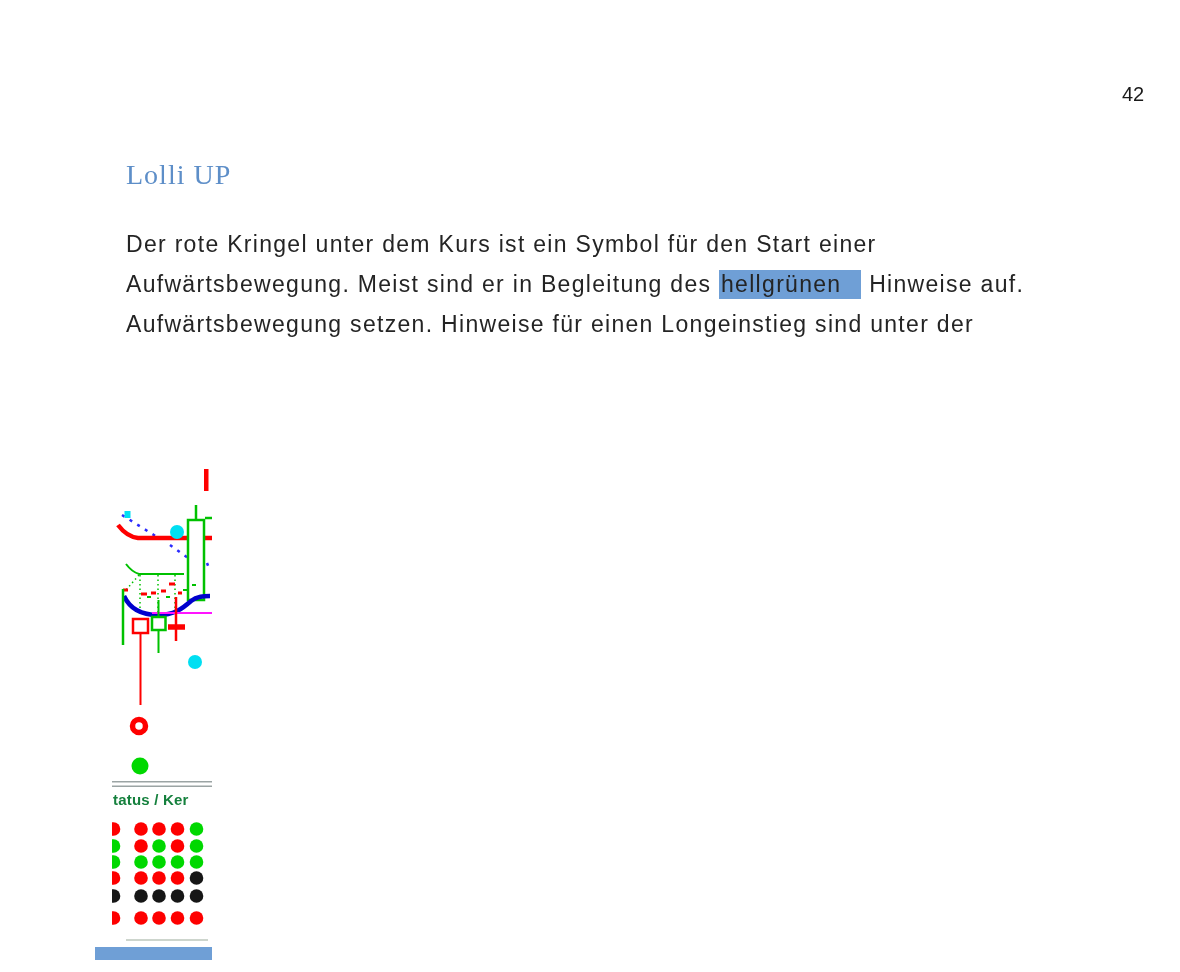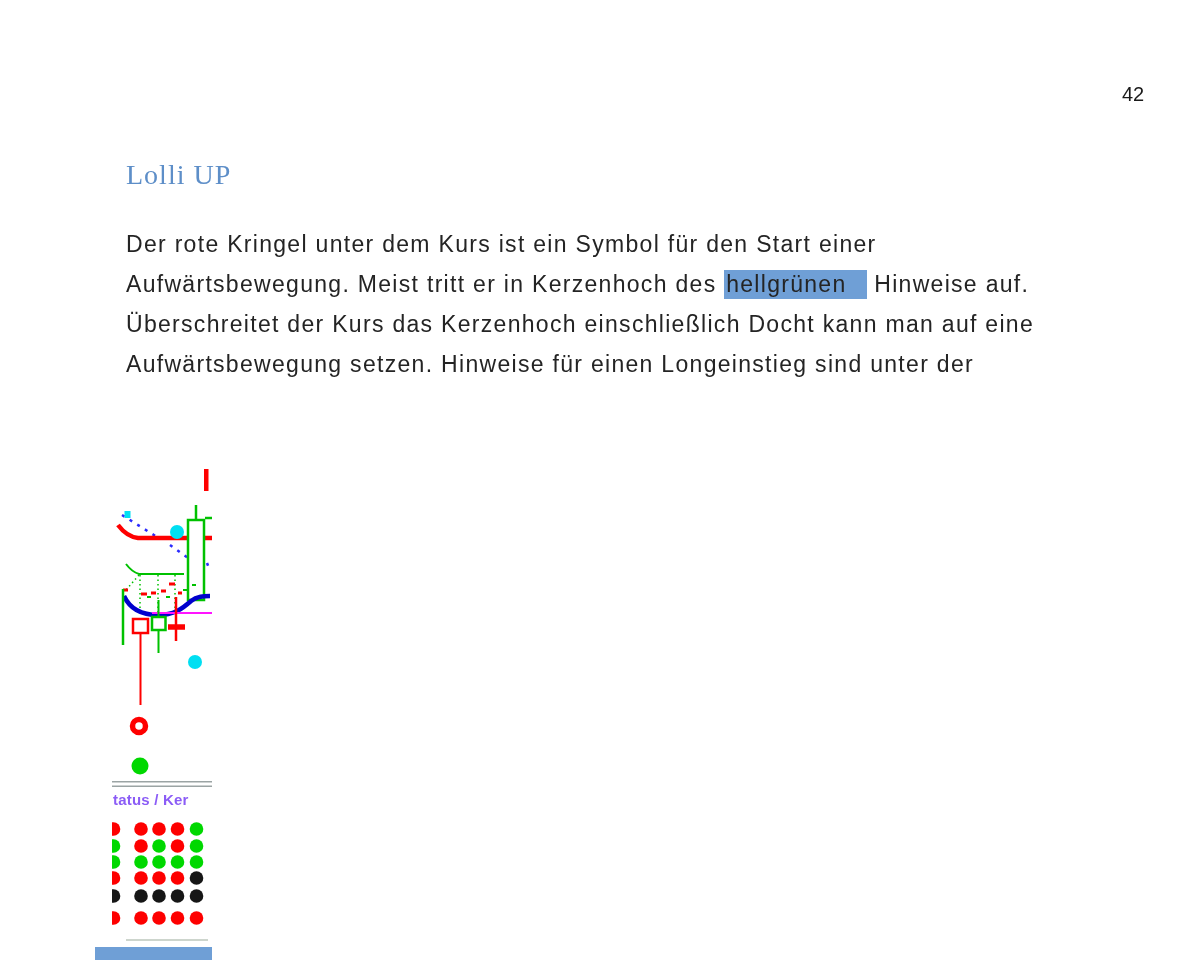--- a/index.html
+++ b/index.html
@@ -6,43 +6,42 @@
   #page{position:relative;width:1180px;height:972px;background:#ffffff;overflow:hidden;
         font-family:"Liberation Sans",sans-serif;}
   .pagenum{position:absolute;left:1122px;top:83px;font-size:20px;color:#1a1a1a;letter-spacing:0px;}
   .heading{position:absolute;left:126px;top:159px;font-size:28px;letter-spacing:1px;color:var(--heading-color,#5d8ec8);font-family:Liberation Serif, serif;}
   .para{position:absolute;left:126px;top:224px;width:1010px;font-size:23px;line-height:40px;
         color:var(--text-color,#242424);letter-spacing:1.3px;}
   .para .line{white-space:nowrap;}
   .hl{background:var(--hl-bg,#6f9fd6);color:var(--text-color,#242424);padding:1px 20px 2px 2px;}
   #chart-svg{position:absolute;left:112px;top:463px;width:100px;height:482px;overflow:hidden;}
   .chart-label{position:absolute;left:113px;top:791px;width:98px;height:18px;overflow:hidden;
-        white-space:nowrap;font-size:15px;font-weight:bold;color:#8b5cf6;letter-spacing:0.2px;}
+        white-space:nowrap;font-size:15px;font-weight:bold;color:#15803d;letter-spacing:0.2px;}
   .selbar{position:absolute;left:95px;top:947px;width:117px;height:13px;background:var(--sel-bg,#6f9fd6);}
   
   .st-red{stroke:var(--c-red);} .fl-red{fill:var(--c-red);}
   .st-green{stroke:var(--c-green);} .fl-greenb{fill:var(--c-green-bright);} .fl-cyan{fill:var(--c-cyan);}
   .st-blue{stroke:var(--c-blue);} .st-blued{stroke:var(--c-blue-dash);}
   .st-mag{stroke:var(--c-magenta);}
   .st-div{stroke:var(--c-divider);} .st-bot{stroke:var(--c-bottom-line);}
   .nofill{fill:none;} .whitefill{fill:#ffffff;}
 </style>
 </head>
 <body>
 
 <div id="page">
 
   <div class="pagenum">42</div>
 
   <div class="heading">Lolli UP</div>
 
   <div class="para">
     <div class="line">Der rote Kringel unter dem Kurs ist ein Symbol für den Start einer</div>
-    <div class="line"><span>Aufwärtsbewegung. Meist tritt er in Kerzenhoch des </span><span class="hl">hellgrünen</span><span> Hinweise auf.</span></div>
-    <div class="line">Überschreitet der Kurs das Kerzenhoch einschließlich Docht kann man auf eine</div>
+    <div class="line"><span>Aufwärtsbewegung. Meist sind er in Begleitung des </span><span class="hl">hellgrünen</span><span> Hinweise auf.</span></div>
     <div class="line">Aufwärtsbewegung setzen. Hinweise für einen Longeinstieg sind unter der</div>
   </div>
 
   <svg id="chart-svg" viewBox="0 0 100 482">
     <g>
       <rect class="fl-red" x="92" y="6" width="4.5" height="22"></rect>
     </g>
     <g>
       <path class="st-blued nofill" d="M10,52 L45,74" stroke-width="2.5" stroke-dasharray="3 6"></path>
       <path class="st-blued nofill" d="M58,82 L76,95" stroke-width="2.5" stroke-dasharray="3 6"></path>

